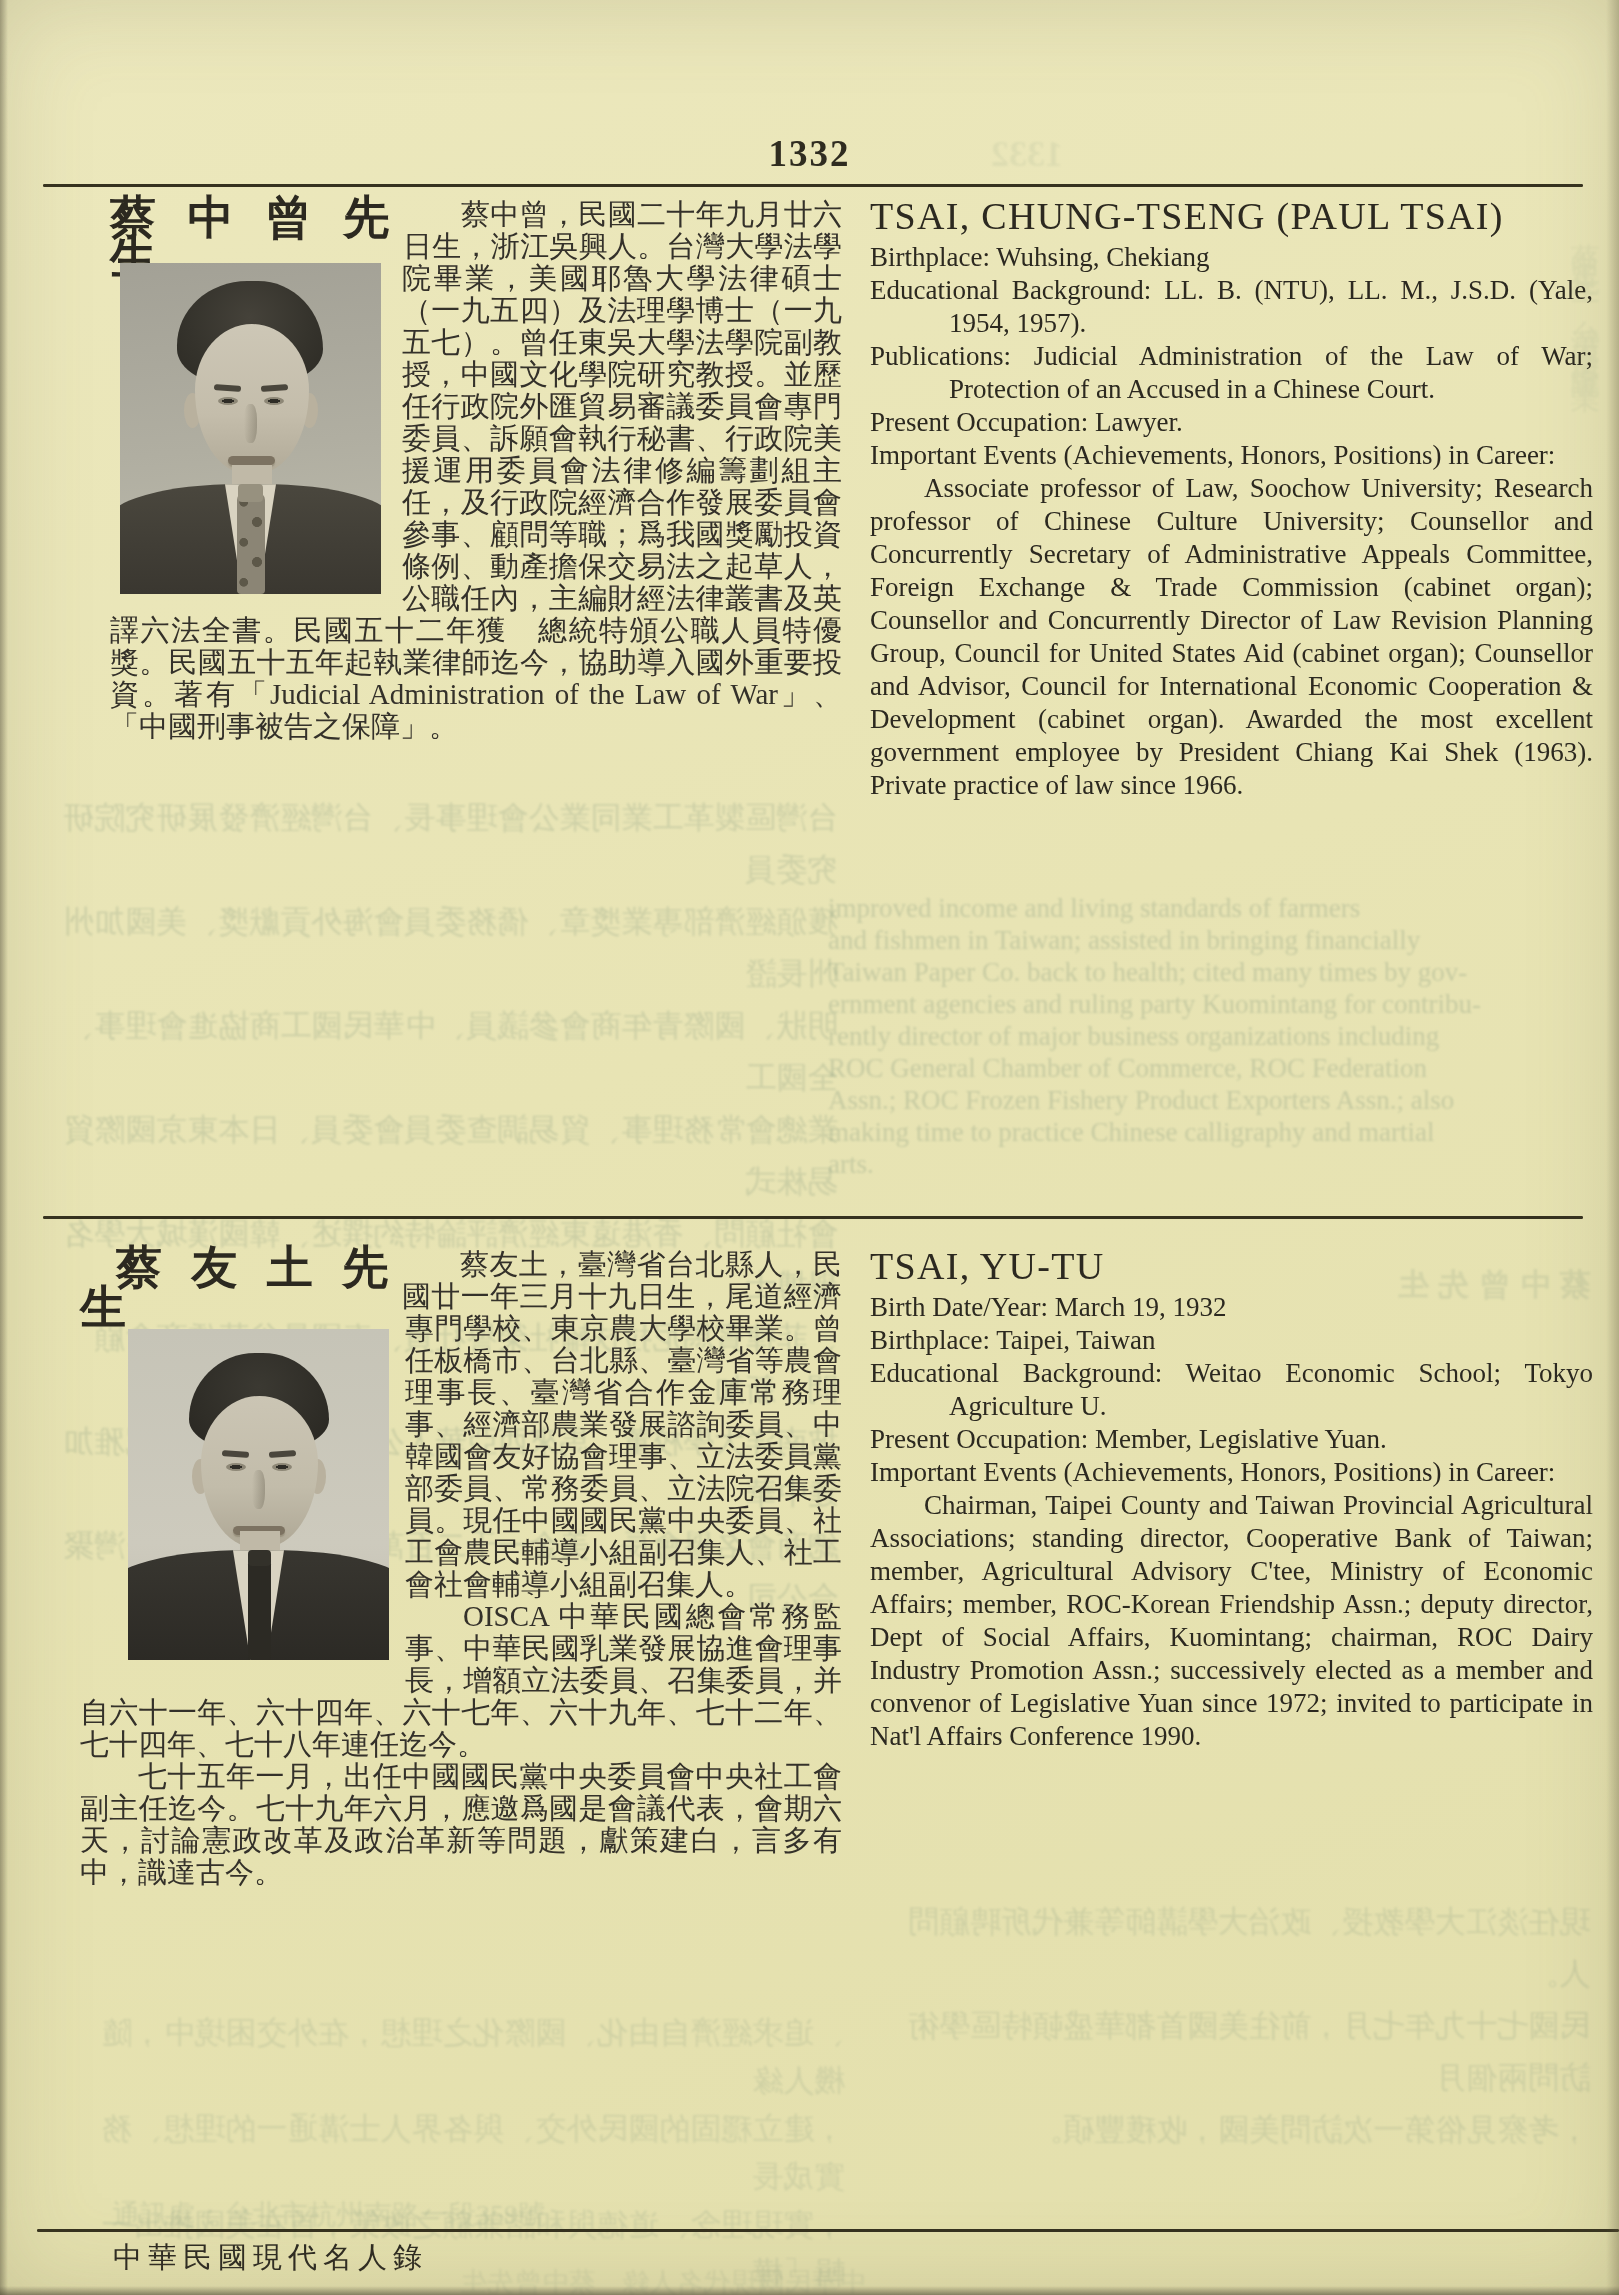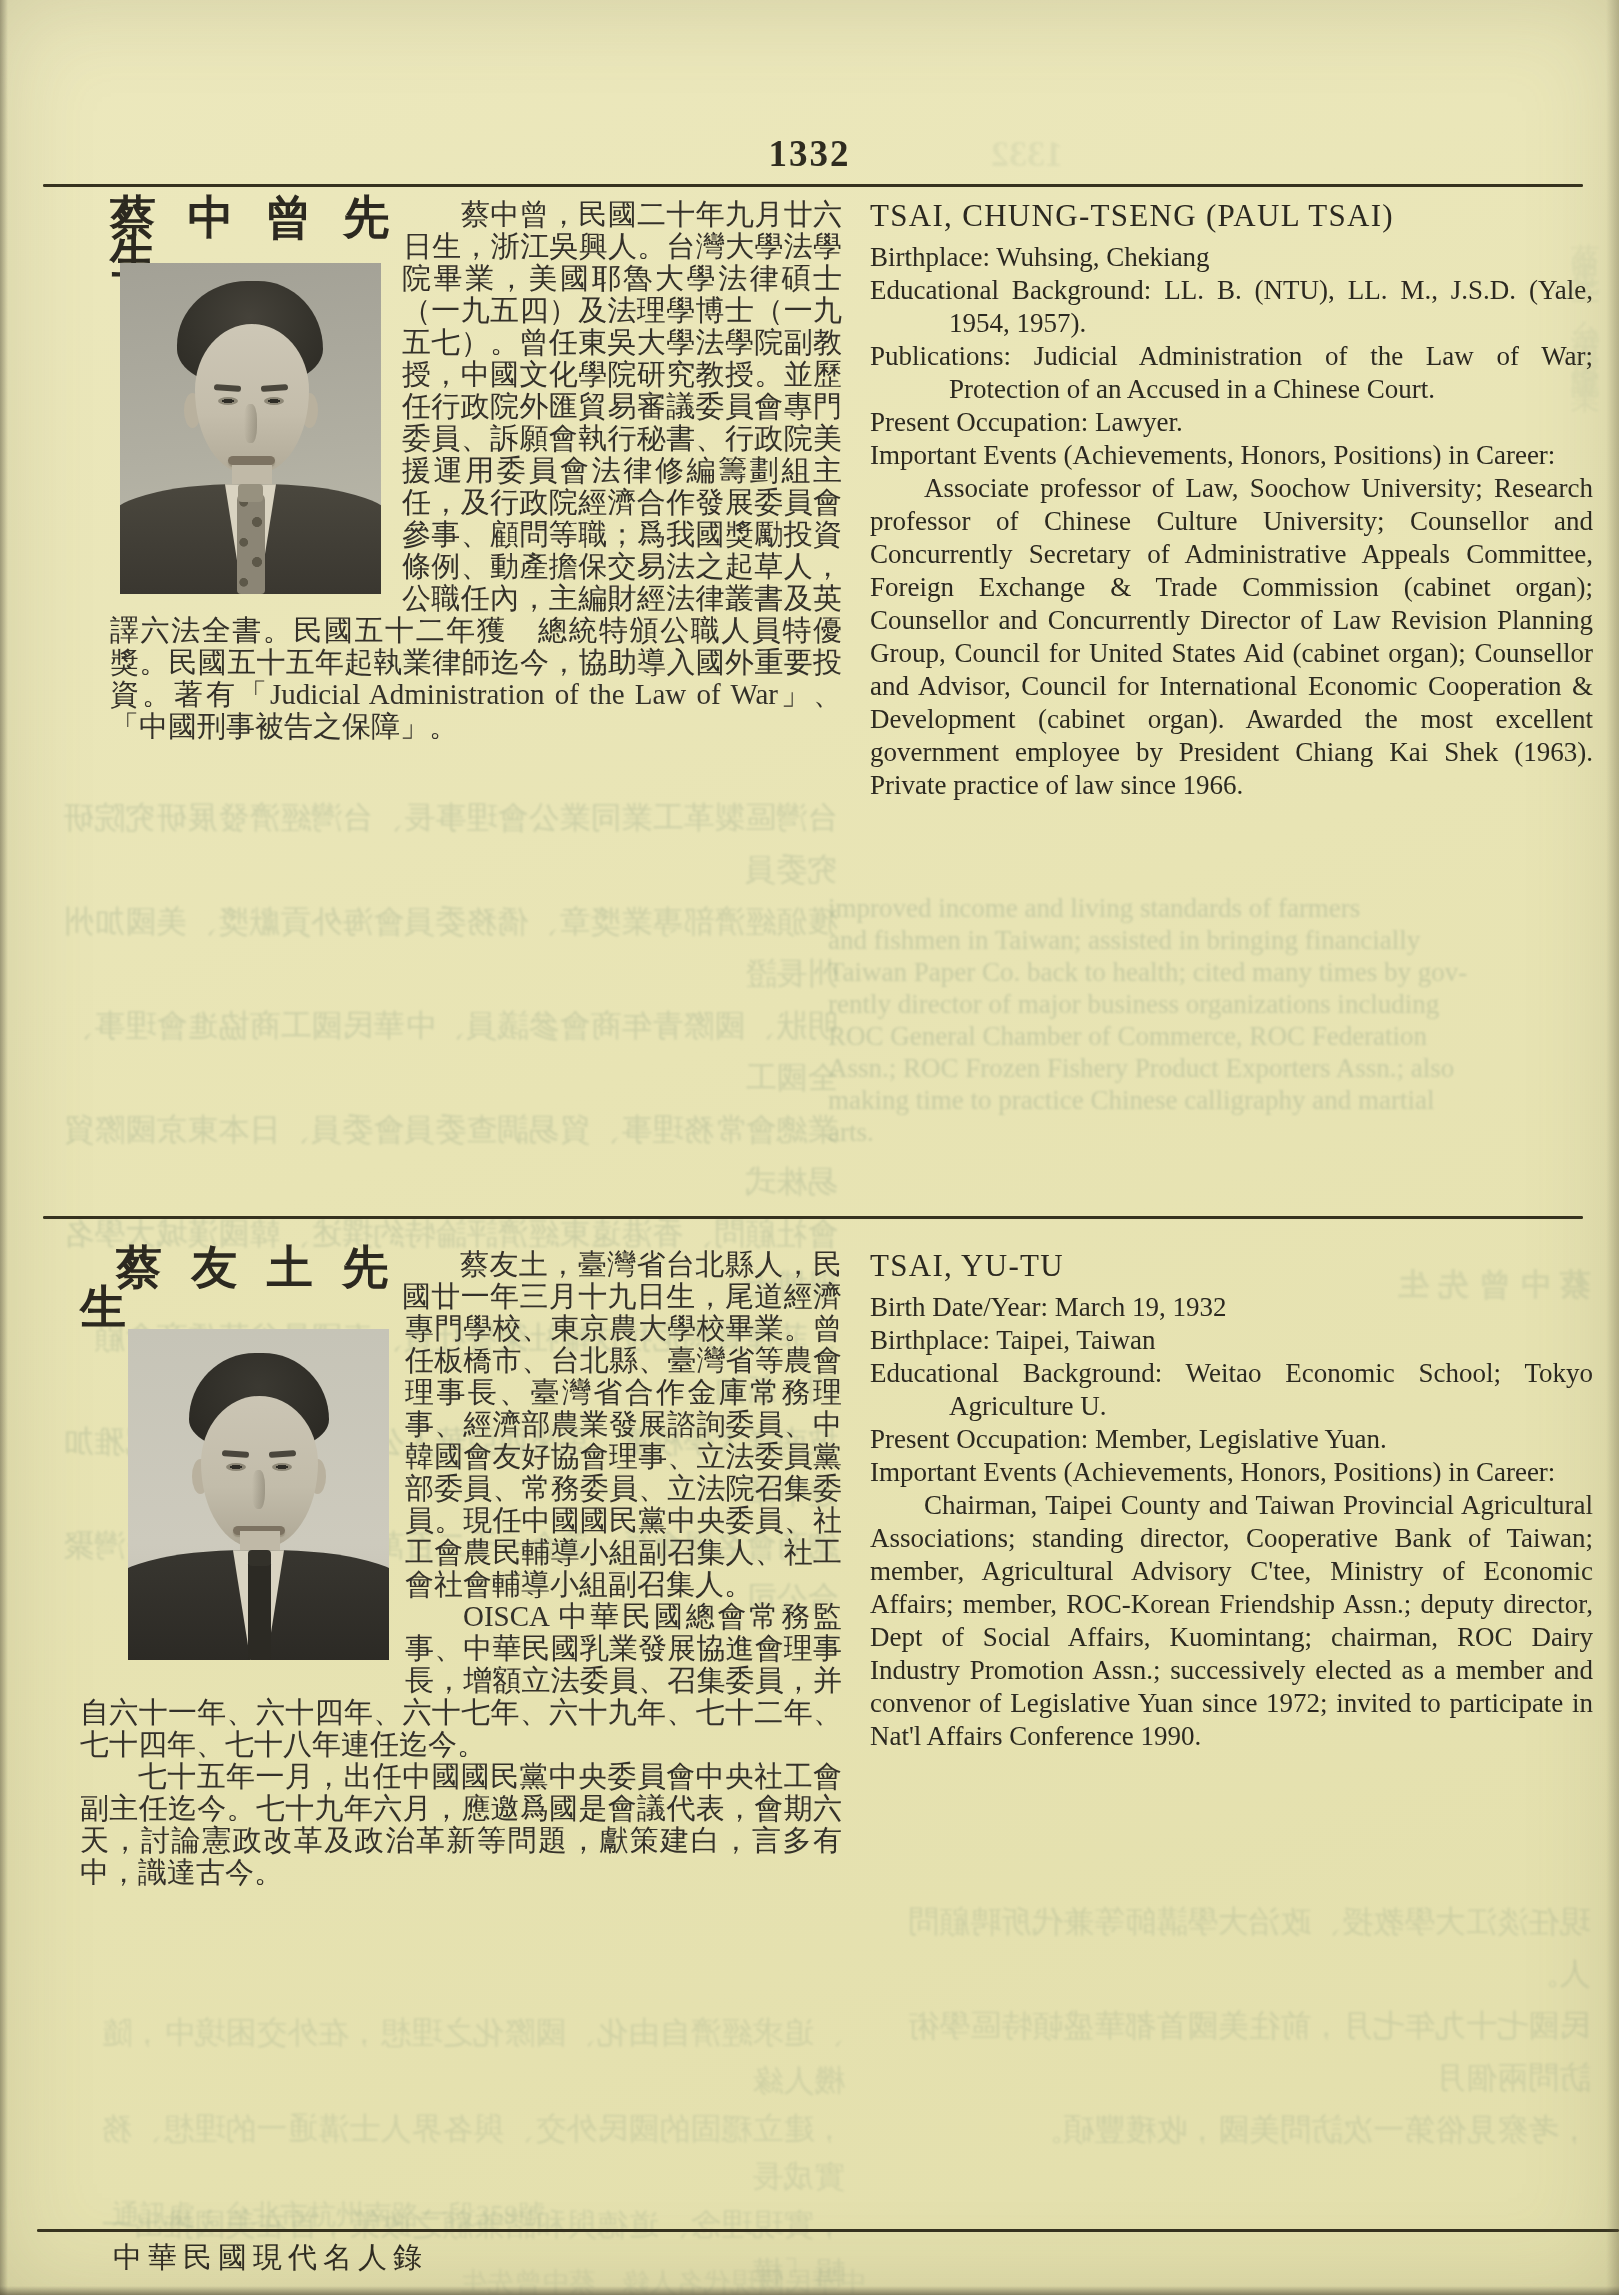--- a/index.html
+++ b/index.html
@@ -62,21 +62,21 @@
   .tie1{left:117px;top:230px;width:28px;height:101px;background:#8b8575;border-radius:6.7px 6.7px 4px 4px;
         background-image:radial-gradient(circle at 6.7px 9.3px,#5d5849 4px,transparent 4.7px),
                          radial-gradient(circle at 20px 29px,#5d5849 4.7px,transparent 5.3px);
         background-size:28px 40px;}
   .tie2{left:120px;top:230px;width:22.6px;height:101px;background:#2c2a24;border-radius:5.3px 5.3px 3.3px 3.3px;}
   .knot1{left:118px;top:221px;width:25px;height:17.3px;background:#97917f;border-radius:4px;}
   .knot2{left:120px;top:221px;width:22.6px;height:16px;background:#33312a;border-radius:4px;}
   
   .en{font-size:27px;line-height:33px;text-align:justify;color:#2c2920;}
   .en-col{position:absolute;left:870px;width:723px;}
-  .en-name{font-size:31px;font-weight:normal;letter-spacing:1.3px;margin:0 0 6.7px 0;line-height:36px;}
+  .en-name{font-size:38px;font-weight:normal;letter-spacing:1.3px;margin:0 0 6.7px 0;line-height:36px;}
   .field{padding-left:79px;text-indent:-79px;margin:0;}
   .career{text-indent:2em;margin:0;}
   
   .ghost{position:absolute;color:#8fa184;pointer-events:none;}
   .g-cjk{font-size:31px;line-height:52px;opacity:.30;filter:blur(1.3px);}
   .g-en{font-size:27px;line-height:32px;opacity:.36;filter:blur(0.9px);text-align:justify;}
   .mirror{transform:scaleX(-1);}
   .ghost-v{writing-mode:vertical-rl;font-size:29px;letter-spacing:8px;opacity:.13;filter:blur(1px);}
   
   .edge-left{left:0;top:0;bottom:0;width:8px;background:linear-gradient(90deg,rgba(60,55,40,.40),rgba(60,55,40,0));}
@@ -97,20 +97,21 @@
     <div>會社顧問、香港遠東經濟評論特約撰述、韓國漢城大學名譽博士</div>
     <div>、菲律賓馬尼拉扶輪社榮譽社員、泰國曼谷華僑商會顧問、新加</div>
     <div>坡南洋大學校董、馬來西亞華人公會經濟顧問、印尼雅加達中華</div>
     <div>總商會名譽會長、美金一千二百萬元引進外資設立台灣聚合公司</div>
   </div>
 
   <div class="ghost g-en abs" style="left:828px;top:892px;width:725px;">
     <div>improved income and living standards of farmers</div>
     <div>and fishmen in Taiwan; assisted in bringing financially</div>
     <div>Taiwan Paper Co. back to health; cited many times by gov-</div>
+    <div>ernment agencies and ruling party Kuomintang for contribu-</div>
     <div>rently director of major business organizations including</div>
     <div>ROC General Chamber of Commerce, ROC Federation</div>
     <div>Assn.; ROC Frozen Fishery Product Exporters Assn.; also</div>
     <div>making time to practice Chinese calligraphy and martial</div>
     <div>arts.</div>
   </div>
 
   <div class="ghost abs" style="left:991px;top:133px;font-size:36px;font-weight:bold;opacity:.14;filter:blur(1px);transform:scaleX(-1);">1332</div>
 
   <div class="ghost ghost-v abs" style="right:13.3px;top:220px;height:599px;">蔡中曾先生　台灣大學法學院畢業</div>

